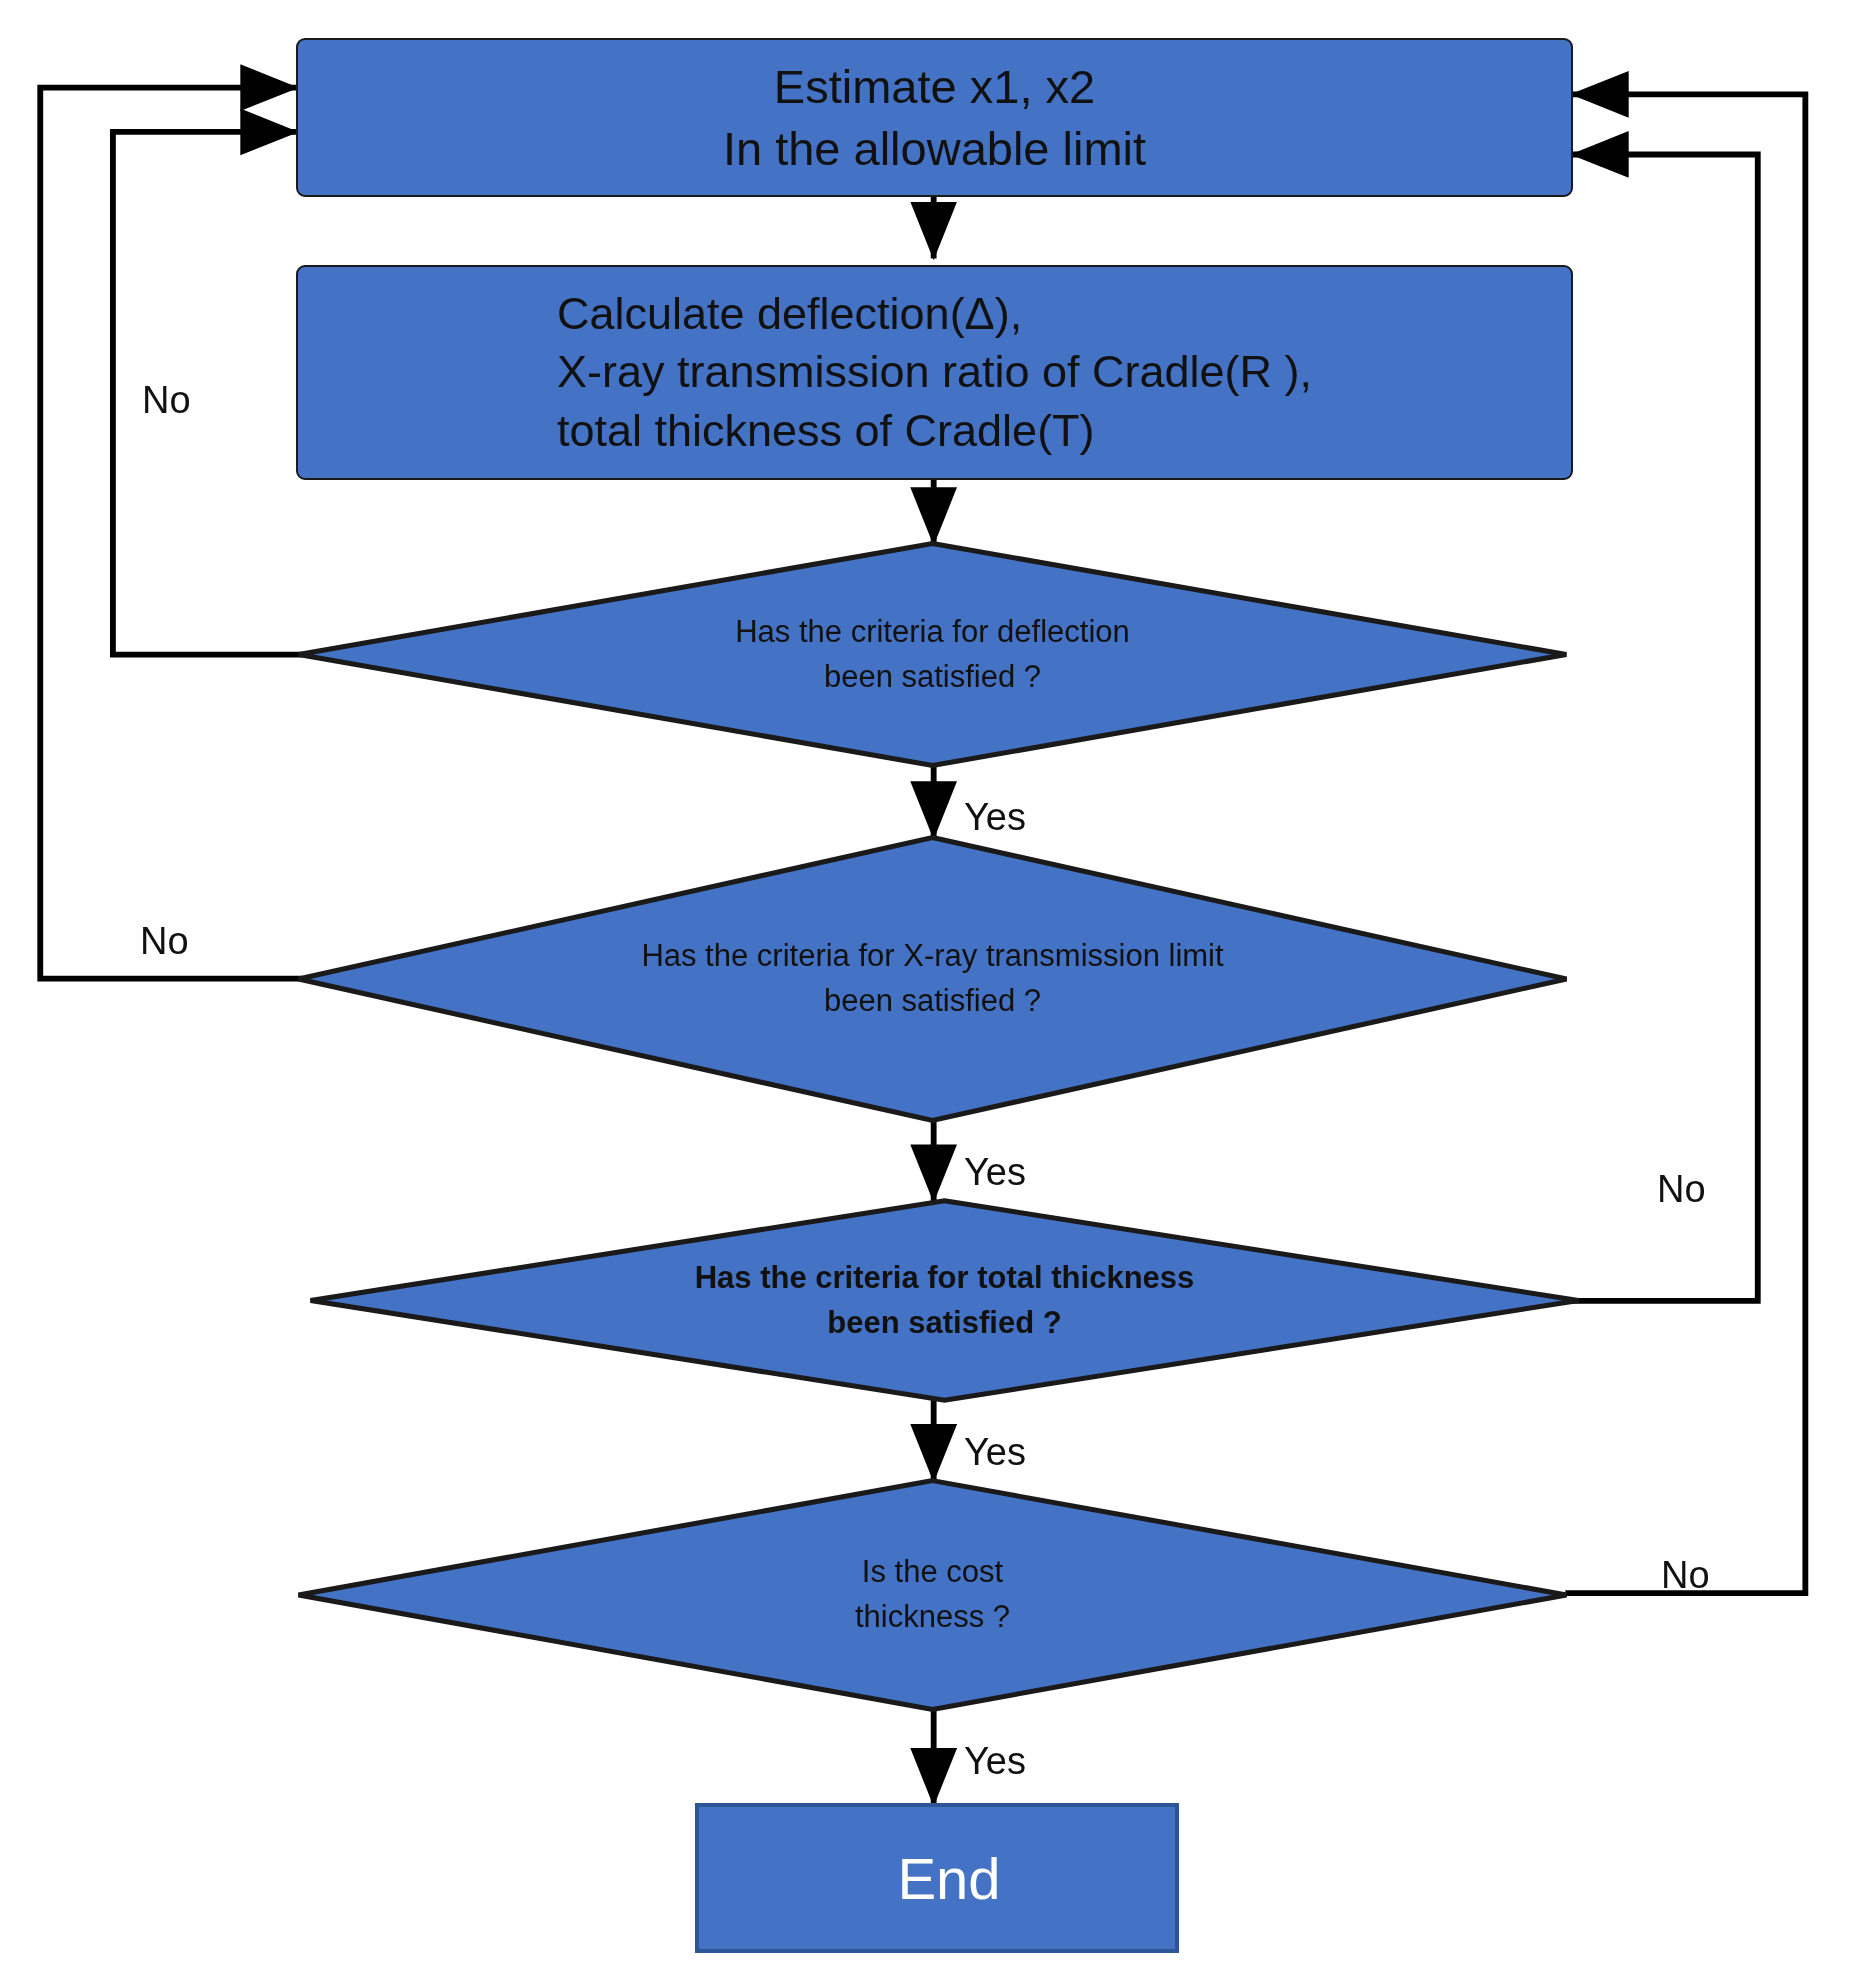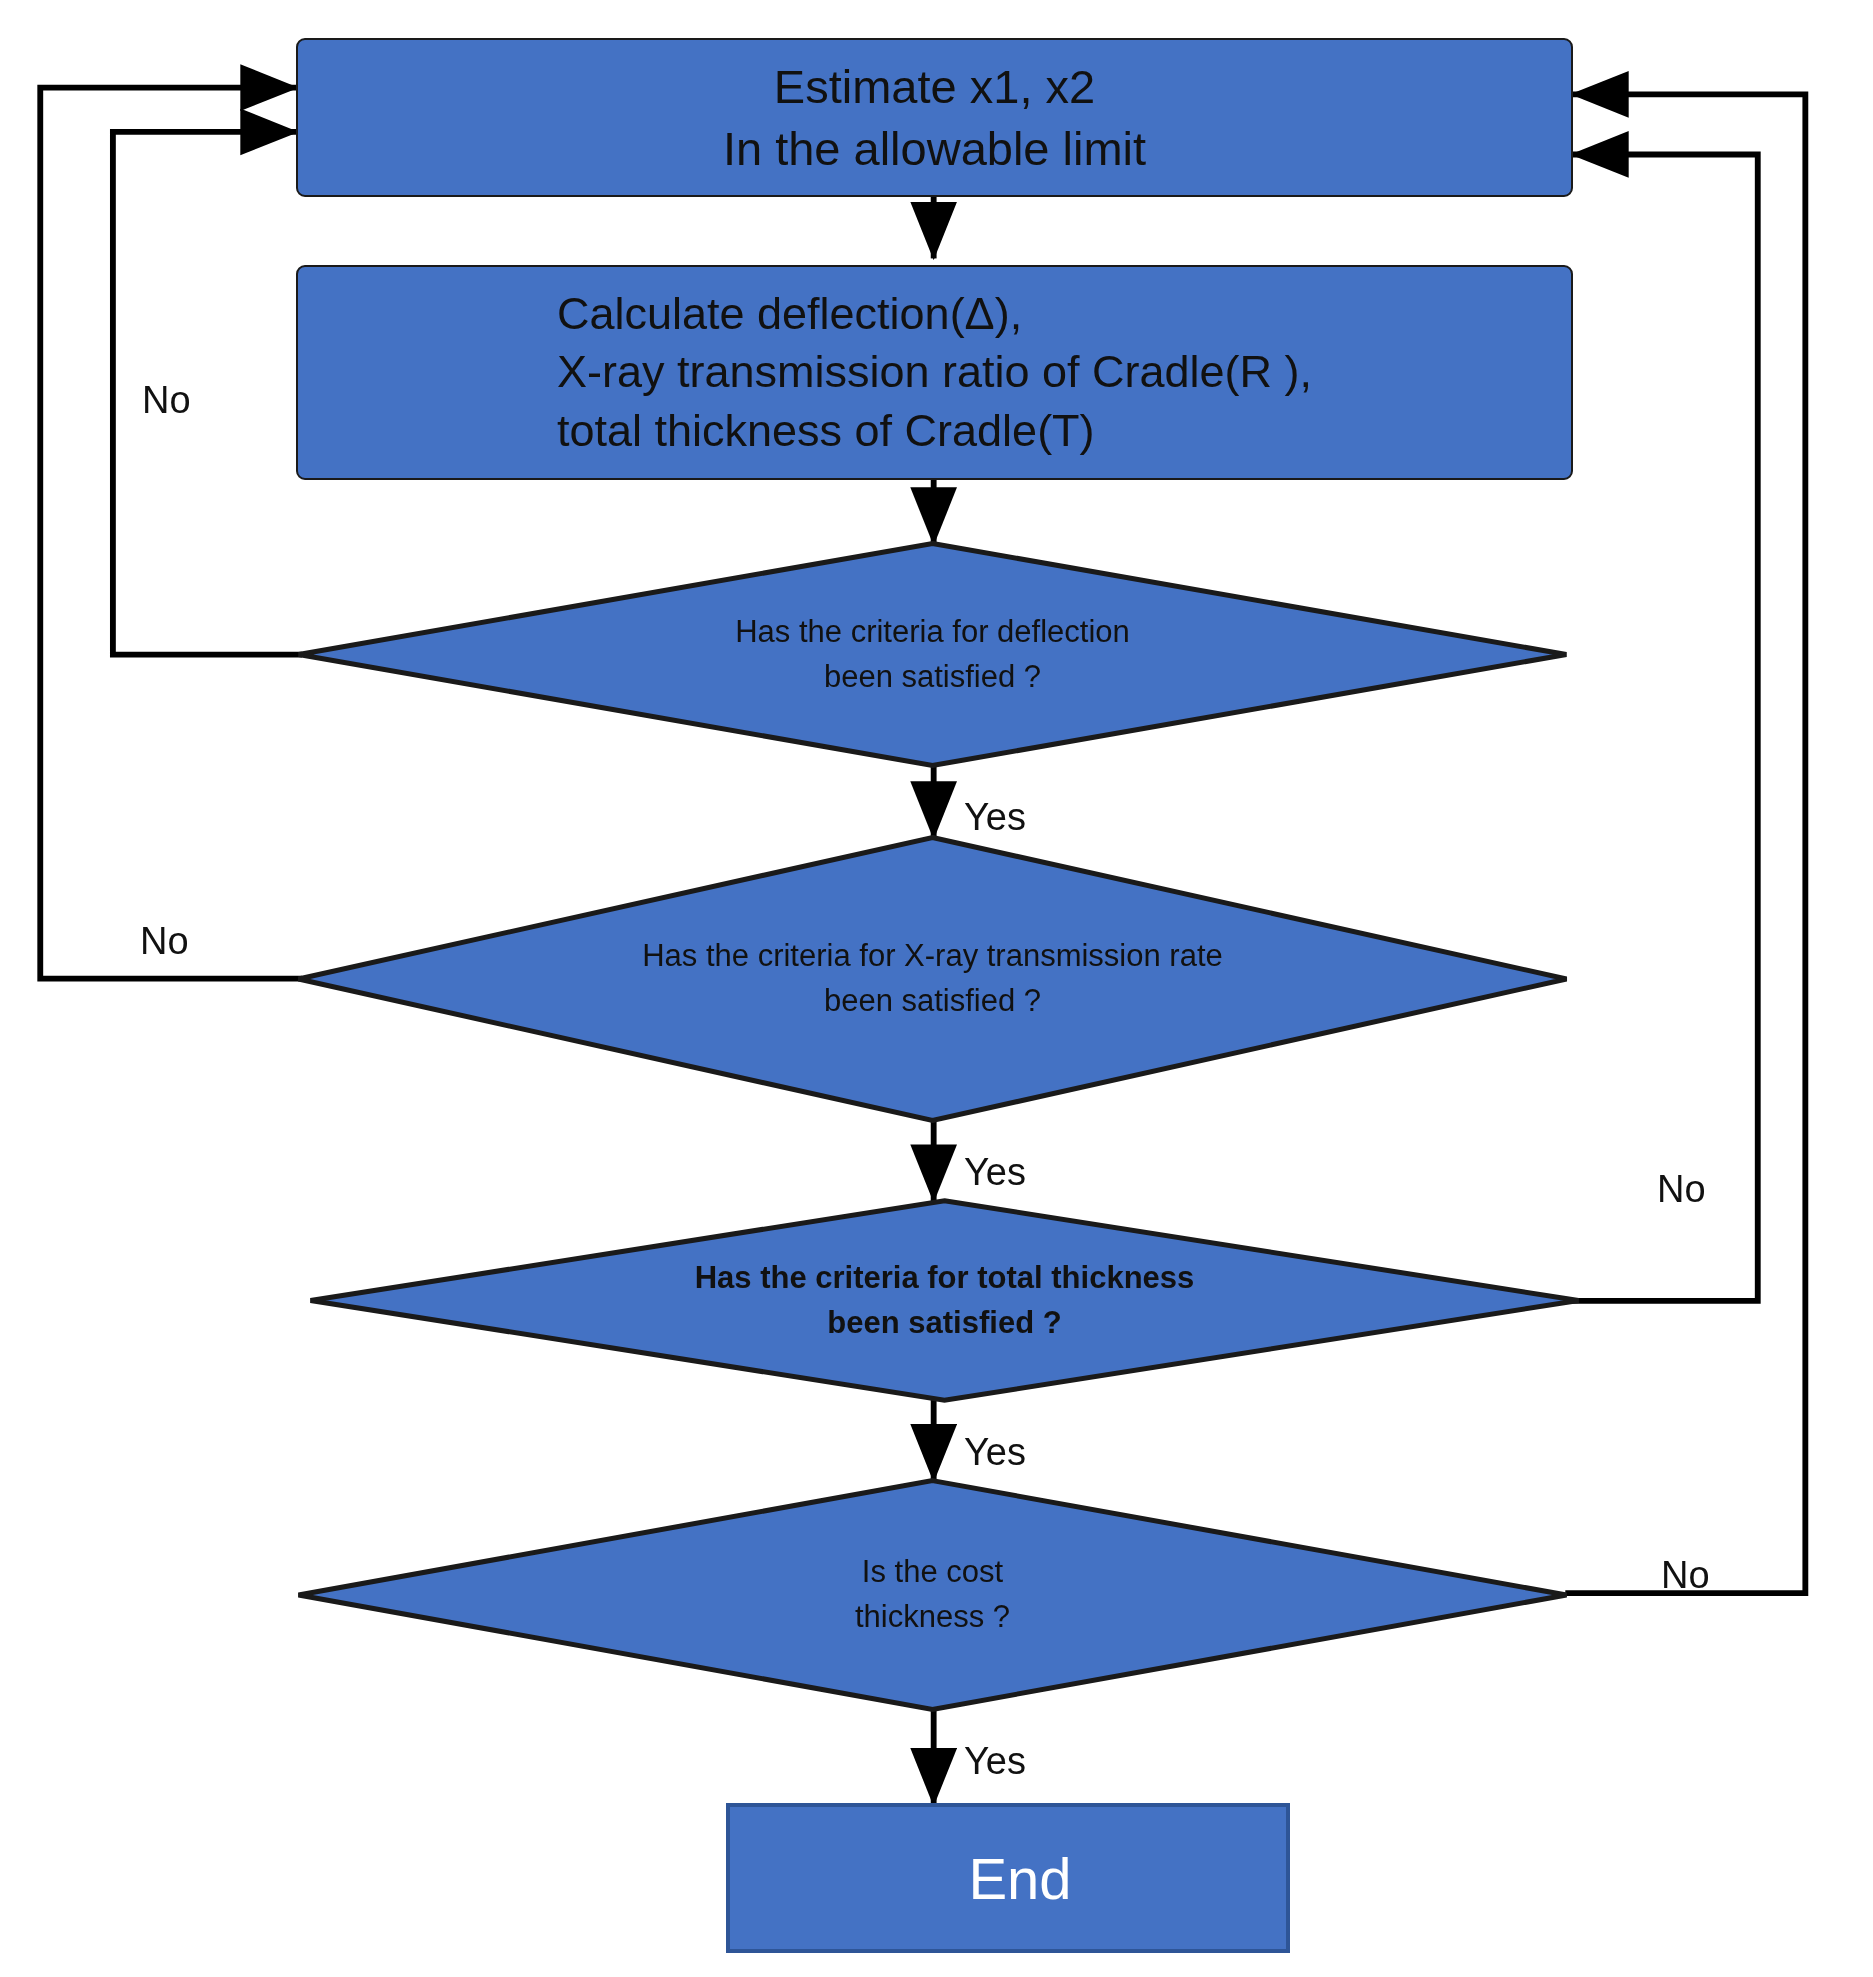--- a/index.html
+++ b/index.html
@@ -88,41 +88,41 @@
       <polygon points="762.5,3 1522,136 762.5,269 3,136" fill="#4472C4" stroke="#1a1a1a" stroke-width="6"></polygon>
     </svg>
     <div class="txt fs-dia">Has the criteria for deflection
 been satisfied ?</div>
   </div>
 
   <div class="dia" style="left:296px;top:835px;width:1273px;height:288px;">
     <svg width="1273" height="288" viewBox="0 0 1525 345">
       <polygon points="762.5,3 1522,172.5 762.5,342 3,172.5" fill="#4472C4" stroke="#1a1a1a" stroke-width="6"></polygon>
     </svg>
-    <div class="txt fs-dia">Has the criteria for X-ray transmission rate
+    <div class="txt fs-dia">Has the criteria for X-ray transmission limit
 been satisfied ?</div>
   </div>
 
   <div class="dia" style="left:308px;top:1198px;width:1273px;height:205px;font-weight:bold;">
     <svg width="1273" height="205" viewBox="0 0 1525 245">
       <polygon points="762.5,3 1522,122.5 762.5,242 3,122.5" fill="#4472C4" stroke="#1a1a1a" stroke-width="6"></polygon>
     </svg>
     <div class="txt fs-dia">Has the criteria for total thickness
 been satisfied ?</div>
   </div>
 
   <div class="dia" style="left:296px;top:1478px;width:1273px;height:234px;">
     <svg width="1273" height="234" viewBox="0 0 1525 280">
       <polygon points="762.5,3 1522,140 762.5,277 3,140" fill="#4472C4" stroke="#1a1a1a" stroke-width="6"></polygon>
     </svg>
     <div class="txt fs-dia">Is the cost
 thickness ?</div>
   </div>
 
-  <div class="node term fs-end" style="left:726px;top:1803px;width:564px;height:150px;padding-left:24px;">
+  <div class="node term fs-end" style="left:695px;top:1803px;width:484px;height:150px;padding-left:24px;">
     <div class="txt">End</div>
   </div>
 
   <div class="edgelabel" style="left:142px;top:355px;">No</div>
 
   <div class="edgelabel" style="left:140px;top:896px;">No</div>
 
   <div class="edgelabel" style="left:1657px;top:1144px;">No</div>
 
   <div class="edgelabel" style="left:1661px;top:1530px;">No</div>

